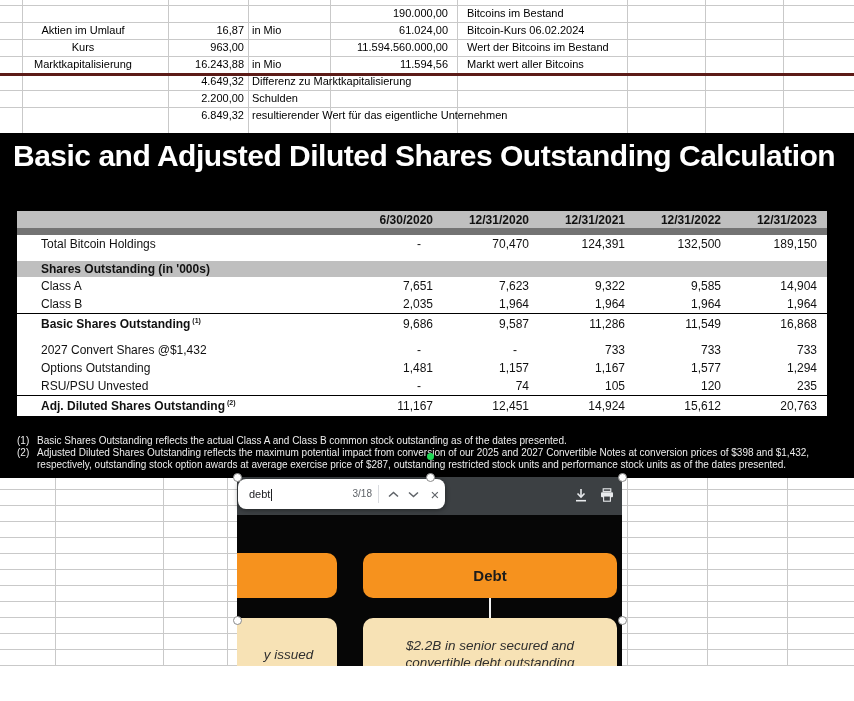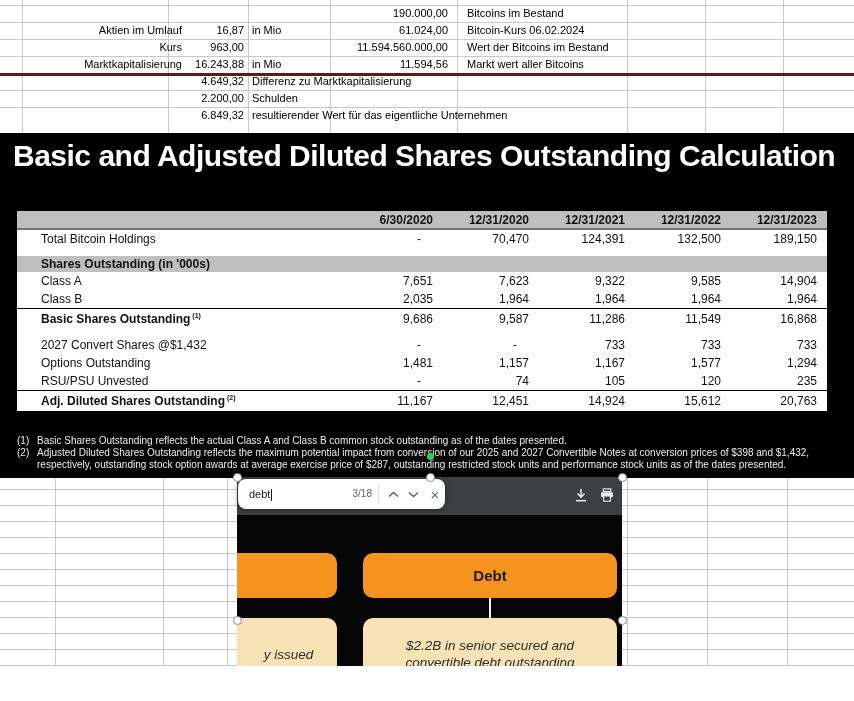--- a/index.html
+++ b/index.html
@@ -7,37 +7,37 @@
          font-family:"Liberation Sans",sans-serif;background:#1d4ed8;}
 
   
   .sheet-top{position:absolute;left:0;top:0;width:854px;height:133px;background:#fff;
     background-image:repeating-linear-gradient(to bottom,transparent 0 16px,#c9c9c9 16px 17px);
     background-position:0 -11px;}
   .gridv{position:absolute;top:0;width:1px;background:#c9c9c9;}
   .sheet-top .gridv{height:133px;}
   .s-row{position:absolute;left:0;width:854px;height:17px;line-height:17px;font-size:11px;color:#000;}
   .s-cell{position:absolute;white-space:nowrap;}
-  .colB{left:16px;width:166px;text-align:right;}
+  .colB{left:0;width:166px;text-align:center;}
   .colC{left:170px;width:74px;text-align:right;}
   .colD{left:252px;}
   .colE{left:300px;width:148px;text-align:right;}
   .colF{left:467px;}
   .thick-red{position:absolute;left:0;top:73px;width:854px;height:3px;background:#5c1b17;}
 
   
   .slide{position:absolute;left:0;top:133px;width:854px;height:345px;background:#000;}
   .slide-title{position:absolute;left:13px;top:6px;color:#fff;font-weight:bold;
     font-size:30px;letter-spacing:-.5px;white-space:nowrap;}
   table.shares{position:absolute;left:17px;top:78px;width:810px;border-collapse:collapse;
     table-layout:fixed;font-size:12px;color:#111;background:#fff;}
   table.shares col.lblcol{width:330px;}
   table.shares col.numcol{width:96px;}
   table.shares th{background:#bfbfbf;font-weight:bold;text-align:right;padding:0 10px 0 0;
-    height:17px;border-bottom:2px solid #737373;font-size:12px;}
+    height:17px;border-bottom:7px solid #737373;font-size:12px;}
   table.shares th.lbl{text-align:left;padding-left:6px;}
   table.shares td{height:18px;padding:0;}
   table.shares td.lbl{padding-left:24px;text-align:left;white-space:nowrap;}
   table.shares td.num{text-align:right;padding-right:10px;}
   table.shares td.num.dash{padding-right:22px;}
   table.shares tr.section td{background:#bfbfbf;font-weight:bold;height:16px;}
   table.shares tr.spacer td{height:8px;}
   table.shares tr.total td{border-top:1px solid #000;height:19px;}
   table.shares tr.total td.lbl{font-weight:bold;}
   table.shares tr.grand td{border-top:1px solid #000;border-bottom:2.5px solid #000;height:20px;}

